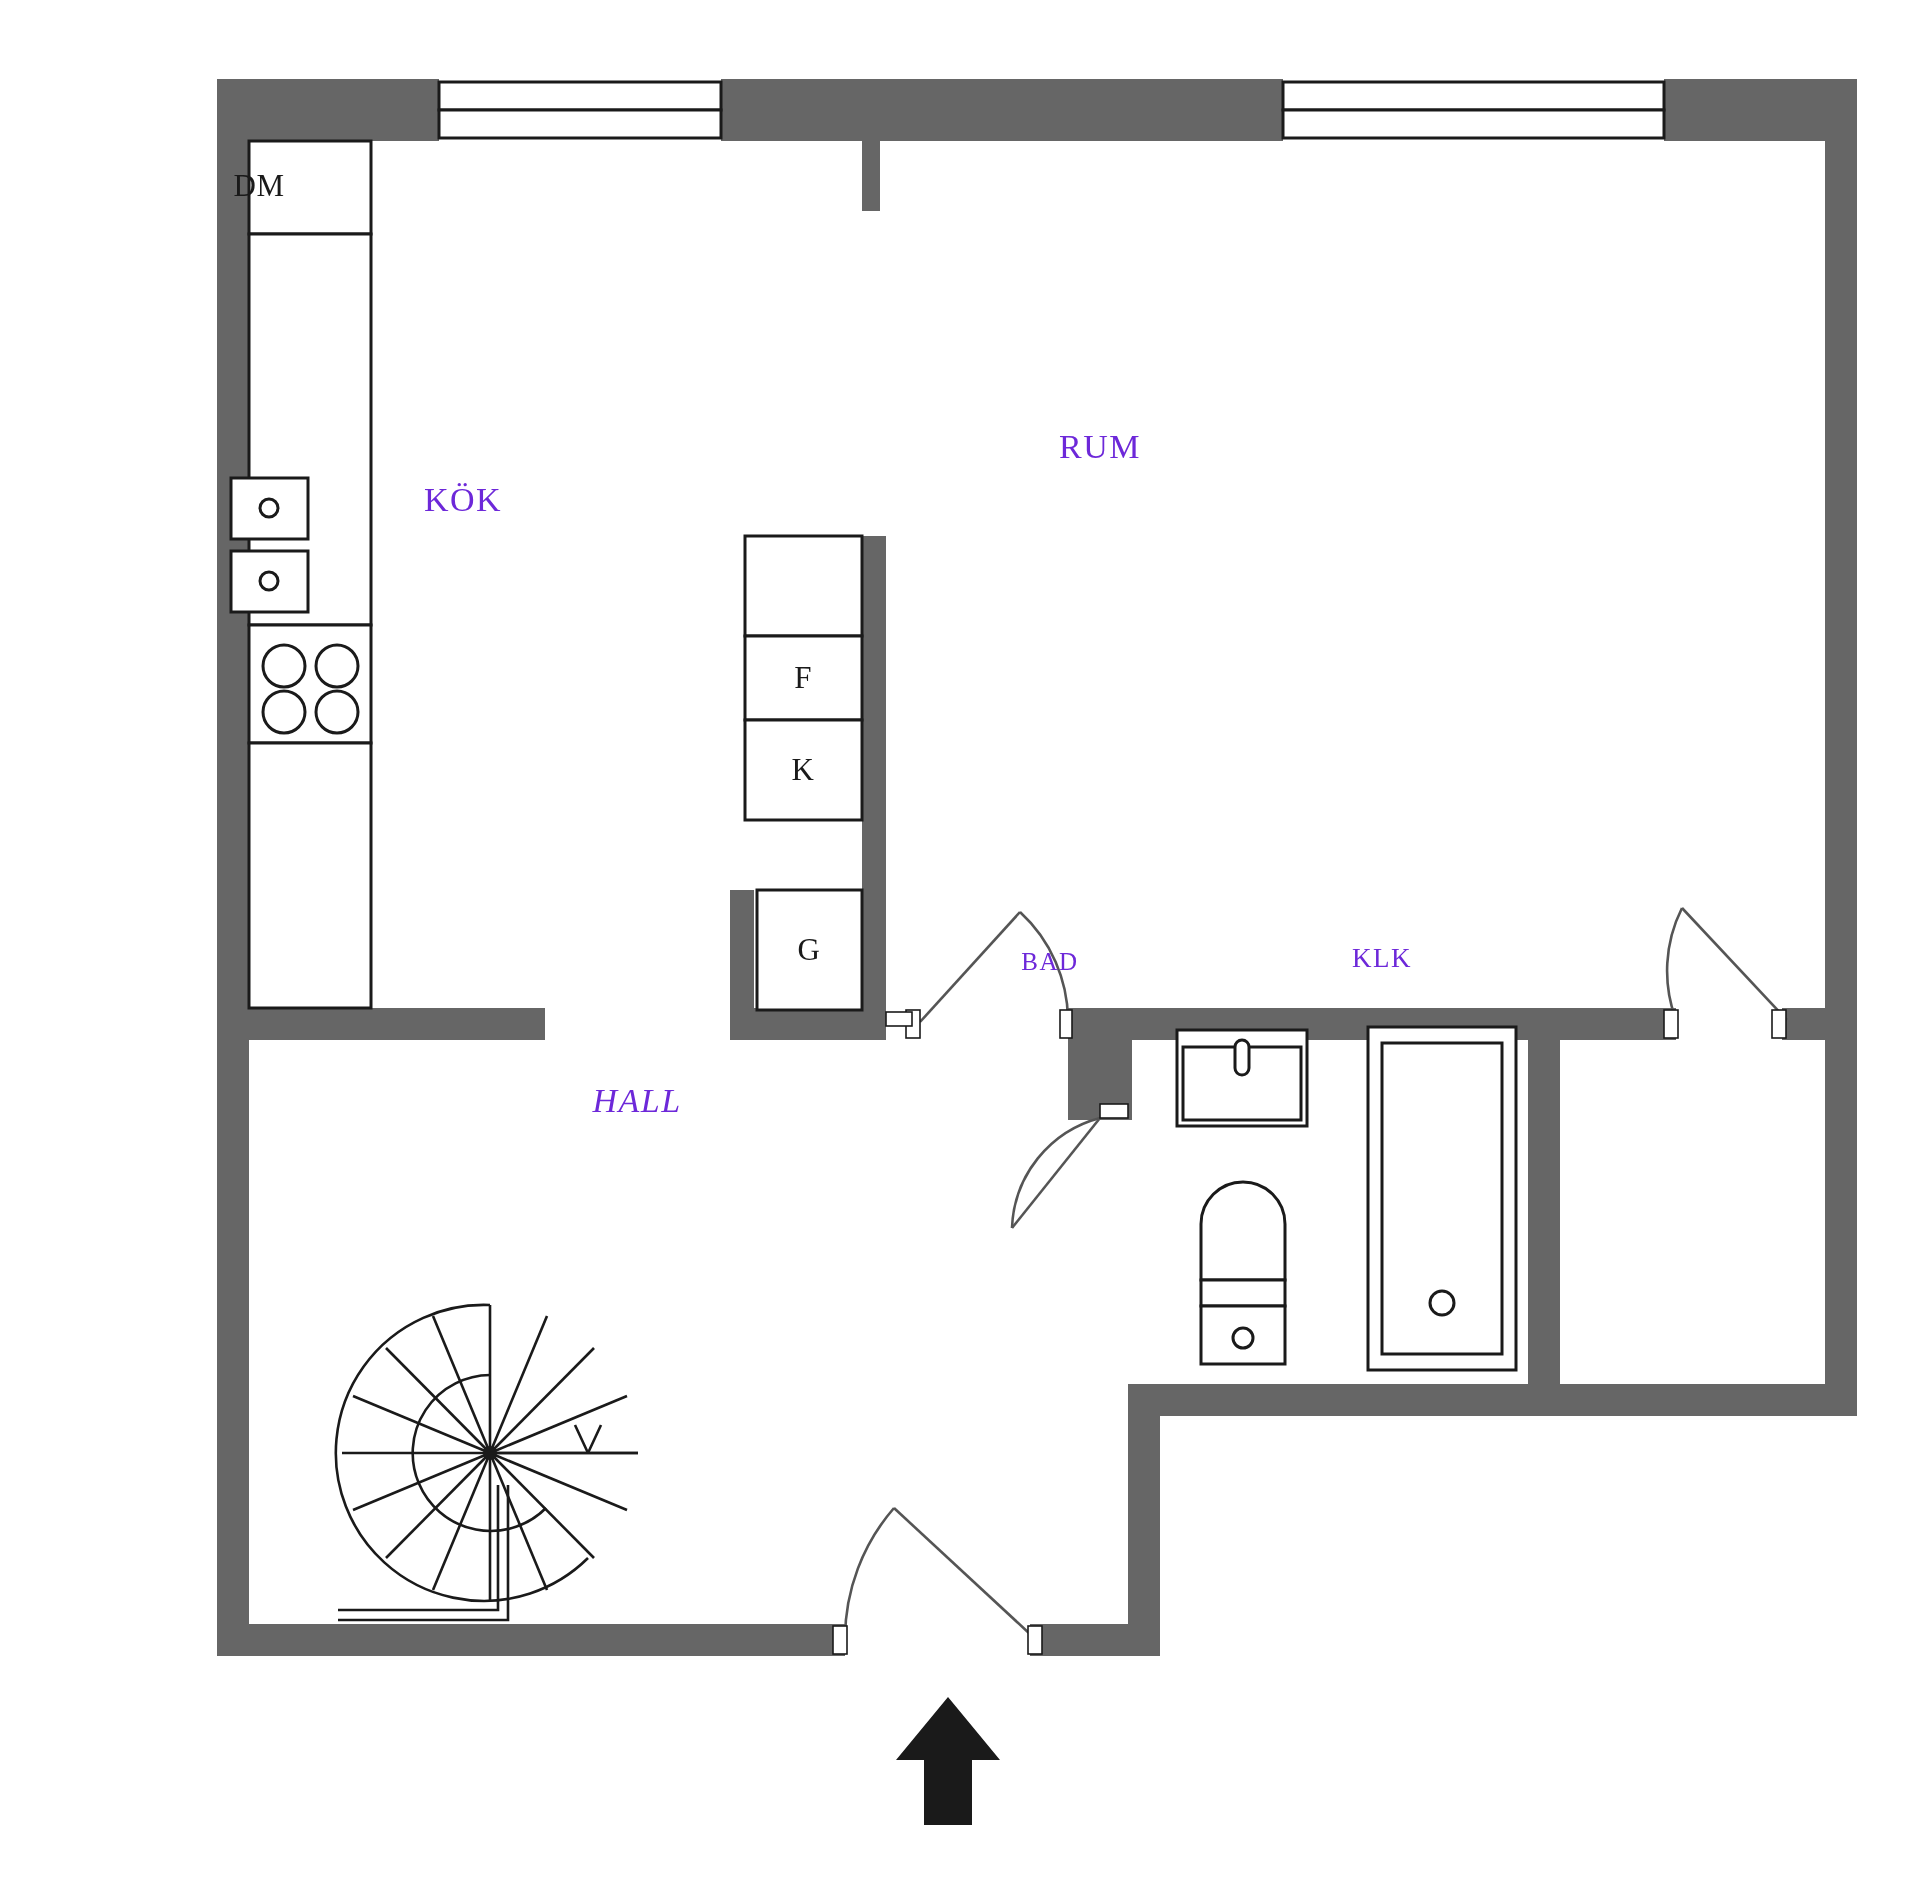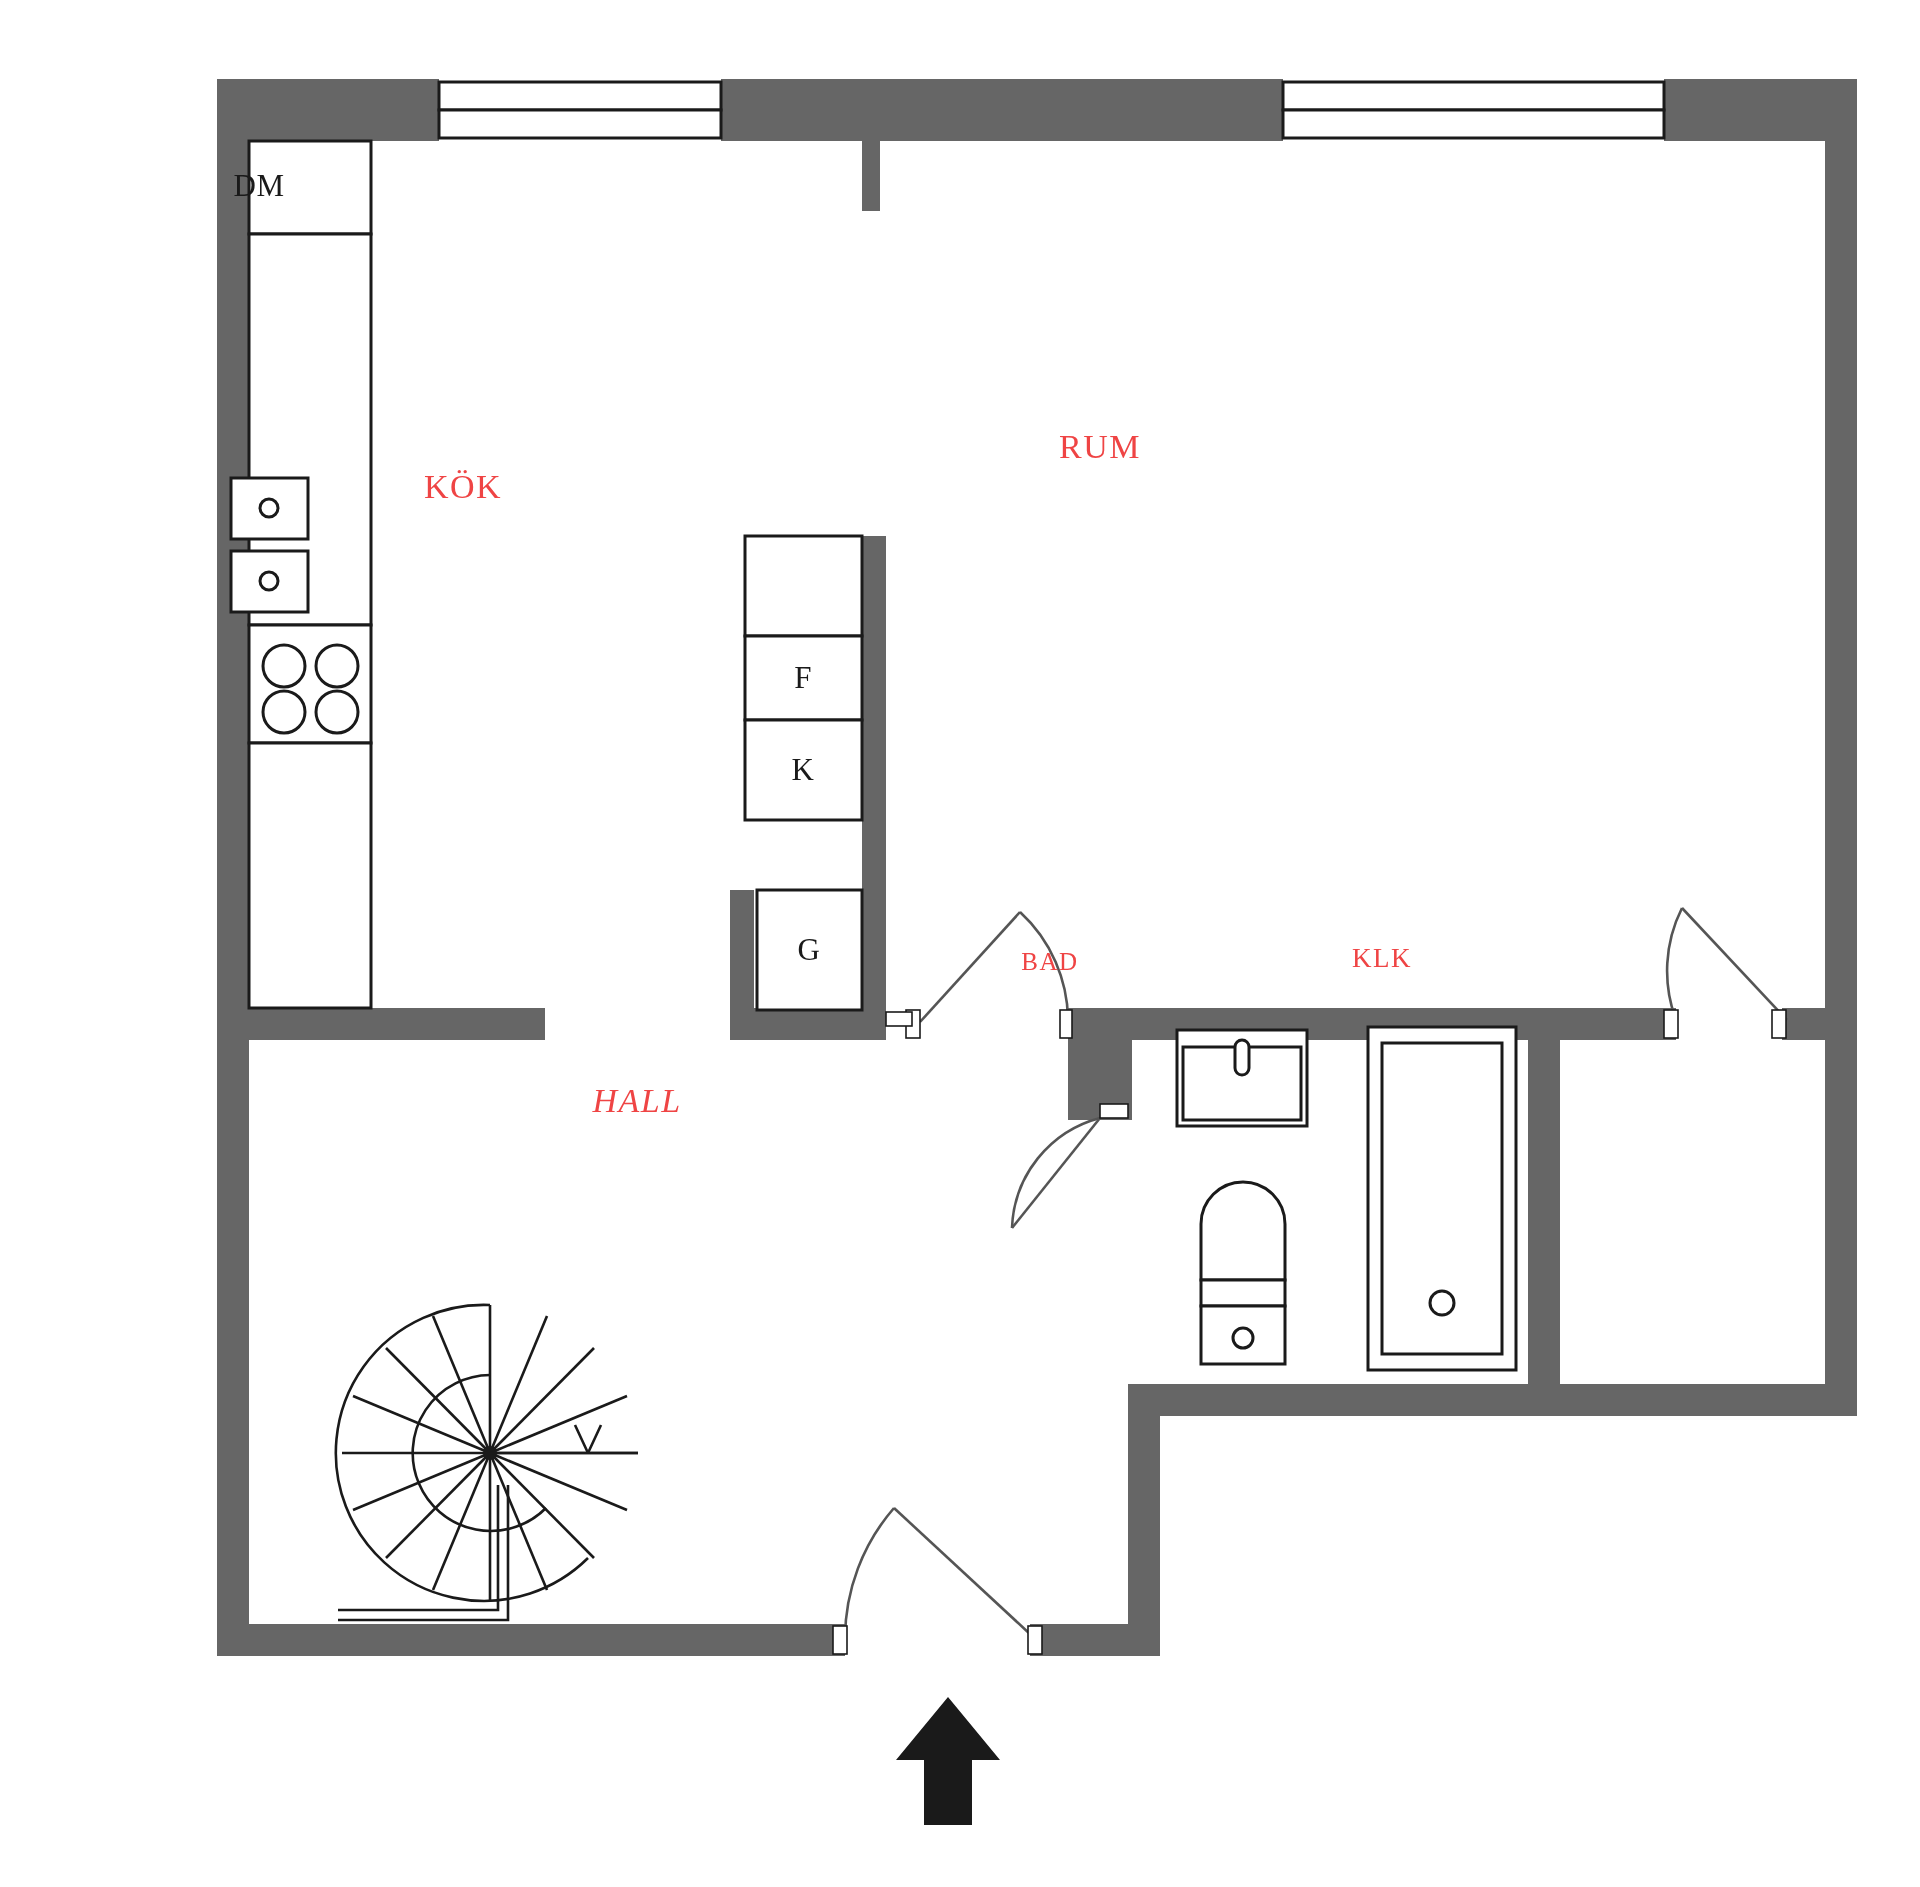--- a/index.html
+++ b/index.html
@@ -22,21 +22,21 @@
   #plan-svg {
     position: absolute;
     left: 0;
     top: 0;
     width: 1920px;
     height: 1887px;
     display: block;
   }
   .room-label {
     position: absolute;
-    color: #ef4444;
+    color: #6d28d9;
     font-family: "Liberation Serif", "DejaVu Serif", serif;
     letter-spacing: 1.5px;
     white-space: nowrap;
     transform: translate(-50%, -50%);
     user-select: none;
   }
   .room-label.lg { font-size: 34px; }
   .room-label.md { font-size: 25px; }
   .room-label.sm { font-size: 27px; text-align: center; }
   .appliance-label {
@@ -221,21 +221,21 @@
       <rect x="1028" y="1626" width="14" height="28"></rect>
       <rect x="886" y="1012" width="26" height="14"></rect>
     </g>
 
     <g>
       <polygon points="948,1697 1000,1760 972,1760 972,1825 924,1825 924,1760 896,1760" fill="#1a1a1a"></polygon>
     </g>
 
   </svg>
 
-  <div class="room-label lg" style="left:463px; top:487px;">KÖK</div>
+  <div class="room-label lg" style="left:463px; top:500px;">KÖK</div>
   <div class="room-label lg" style="left:1100px; top:447px;">RUM</div>
   <div class="room-label md" style="left:1050px; top:962px;">BAD</div>
   <div class="room-label sm" style="left:1382px; top:958px;">KLK</div>
   <div class="room-label lg" style="left:637px; top:1101px;font-style:italic;">HALL</div>
 
   <div class="appliance-label" style="left:259px; top:186px;">DM</div>
   <div class="appliance-label" style="left:803px; top:678px;">F</div>
   <div class="appliance-label" style="left:803px; top:770px;">K</div>
   <div class="appliance-label" style="left:809px; top:950px;">G</div>
 

